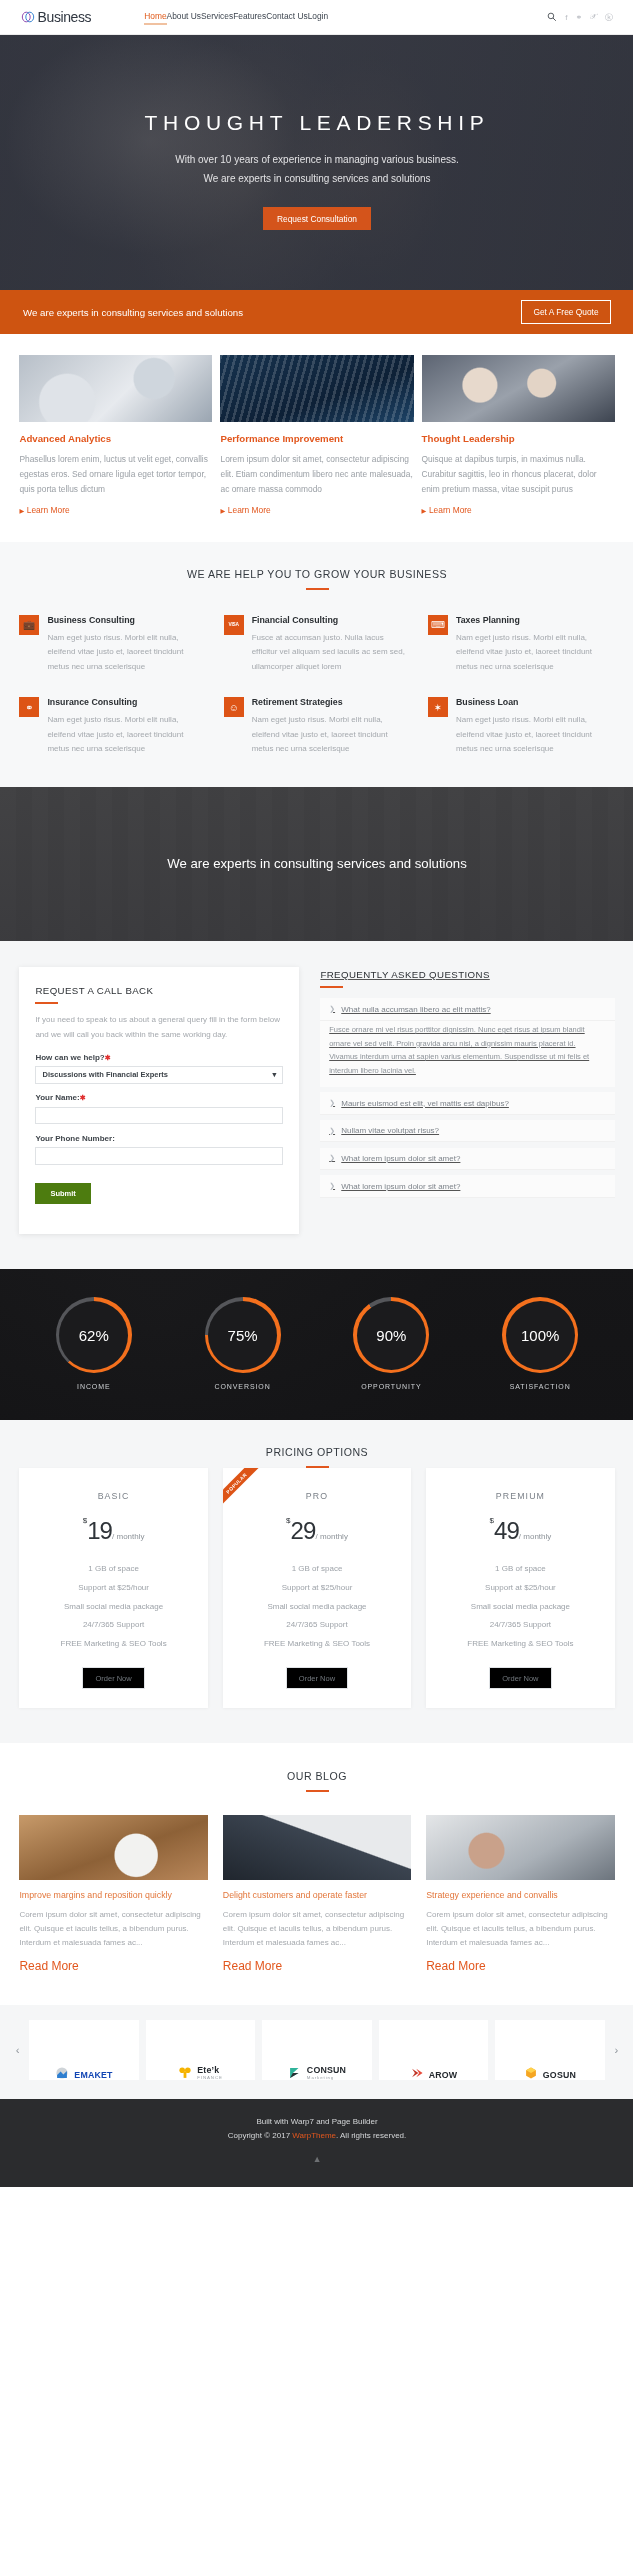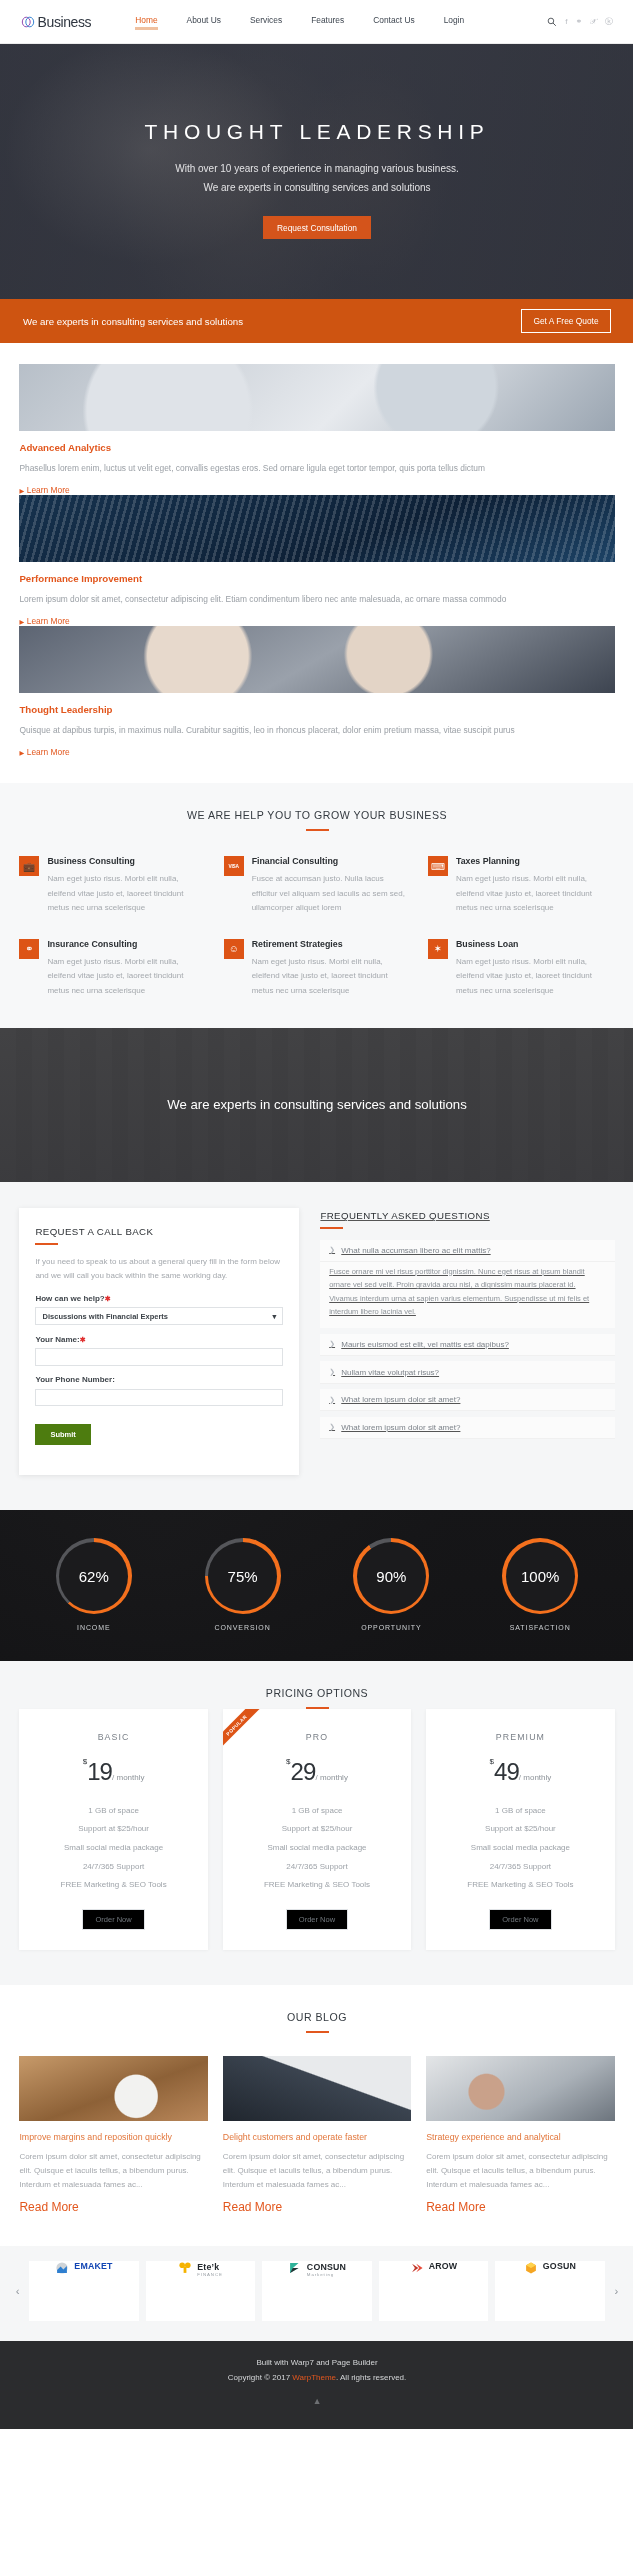--- a/index.html
+++ b/index.html
@@ -8,27 +8,27 @@
     font-family: "Liberation Sans", sans-serif;
     background:#ffffff;
     color:#555;
     font-size:9.7px;
     -webkit-font-smoothing:antialiased;
   }
   .page { width:634px; position:relative; overflow:hidden; }
 
   
   .header {
-    height:44px; background:#fff; display:flex; align-items:center;
+    height:35px; background:#fff; display:flex; align-items:center;
     padding:0 21px; border-bottom:0.9px solid #ececec;
   }
   .logo { display:flex; align-items:center; gap:2.6px; }
   .logo-mark { width:14px; height:14px; position:relative; }
   .logo-text { font-size:14px; color:#2f3640; letter-spacing:-0.4px; font-weight:400; }
-  .nav { display:flex; align-items:center; gap:29px; margin-left:14px;padding-left:30px; }
+  .nav { display:flex; align-items:center; gap:0; margin-left:23px;padding-left:30px; }
   .nav-item { font-size:8.4px; color:#3e4650; cursor:pointer; white-space:nowrap; position:relative; padding-bottom:2.6px;}
   .nav-item.active { color:#e05a1a; }
   .nav-item.active:after {
     content:""; position:absolute; left:0; right:0; bottom:-1.8px; height:2.6px; background:#f0c1a0;
   }
   .header-right { margin-left:auto; display:flex; align-items:center; gap:8px; }
   .search-ico { width:9.7px; height:9.7px; }
   .soc { font-size:8px; color:#b9bcc2; cursor:pointer; }
 
   
@@ -61,21 +61,21 @@
     background:#ce5411; height:44px; display:flex; align-items:center;
     padding:0 23px;
   }
   .cta-text { color:#fff; font-size:9.7px; }
   .cta-btn {
     margin-left:auto; border:0.9px solid #fff; color:#fff; background:transparent;
     font-size:8.4px; padding:6.2px 11.4px; cursor:pointer;
   }
 
   
-  .features { background:#fff; padding:21px 19.4px 26.4px; display:flex; gap:0;flex-direction:column; }
+  .features { background:#fff; padding:21px 19.4px 26.4px; display:flex; gap:8px; }
   .feat { flex:1; }
   .feat-img { width:100%; height:67px; background-size:cover; }
   .f1 { background:
       radial-gradient(circle at 25% 70%, #dfe3e8 0 18%, transparent 19%),
       radial-gradient(circle at 70% 35%, #cfd6dd 0 14%, transparent 15%),
       linear-gradient(135deg,#b7bfc8,#e7eaee 55%,#9aa5b1); }
   .f2 { background:
       repeating-linear-gradient(105deg, rgba(255,255,255,.16) 0 2.6px, rgba(0,0,0,0) 2.6px 7px),
       linear-gradient(160deg,#16324e,#0d2036 60%,#1d4366); }
   .f3 { background:
@@ -208,21 +208,21 @@
       linear-gradient(150deg,#e4e6e8,#aab1b8 60%,#6c747d); }
   .btitle { color:#e2763b; font-size:8.8px; margin:10.6px 0 8px; cursor:pointer; }
   .bdesc { font-size:8px; line-height:1.75; color:#a5a9ae; }
   .bmore { color:#e2571e; font-size:12px; margin-top:8.8px; display:inline-block; cursor:pointer; }
 
   
   .logos { background:#f5f6f7; padding:15px 12.3px 19.4px; display:flex; align-items:center; gap:6.2px; }
   .car-arrow { color:#8e949b; font-size:11.4px; cursor:pointer; padding:0 3.5px; }
   .logo-strip { flex:1; display:flex; gap:7px; }
   .lcard {
-    flex:1; background:#fff; height:60px; display:flex; align-items:flex-start;
+    flex:1; background:#fff; height:60px; display:flex; align-items:flex-end;
     justify-content:center; gap:5px;
   }
   .lname { font-size:8.8px; font-weight:bold; color:#23282d; letter-spacing:0.2px; }
   .lname.blue { color:#1246b4; }
   .lsub { font-size:4.4px; color:#9aa0a6; letter-spacing:0.9px; display:block; font-weight:normal;}
   .lmark { width:14px; height:14px; flex:0 0 14px; }
 
   
   .footer { background:#2b2c2e; padding:17.6px 0 23px; text-align:center; }
   .f-line1 { color:#d5d7d9; font-size:8px; margin-bottom:5.3px; }
@@ -500,21 +500,21 @@
         <span class="bmore">Read More</span>
       </div>
       <div class="bcard">
         <div class="bimg b2"></div>
         <div class="btitle">Delight customers and operate faster</div>
         <div class="bdesc">Corem ipsum dolor sit amet, consectetur adipiscing elit. Quisque et iaculis tellus, a bibendum purus. Interdum et malesuada fames ac...</div>
         <span class="bmore">Read More</span>
       </div>
       <div class="bcard">
         <div class="bimg b3"></div>
-        <div class="btitle">Strategy experience and analytical</div>
+        <div class="btitle">Strategy experience and convallis</div>
         <div class="bdesc">Corem ipsum dolor sit amet, consectetur adipiscing elit. Quisque et iaculis tellus, a bibendum purus. Interdum et malesuada fames ac...</div>
         <span class="bmore">Read More</span>
       </div>
     </div>
   </div>
 
   <div class="logos">
     <span class="car-arrow">‹</span>
     <div class="logo-strip">
       <div class="lcard">

